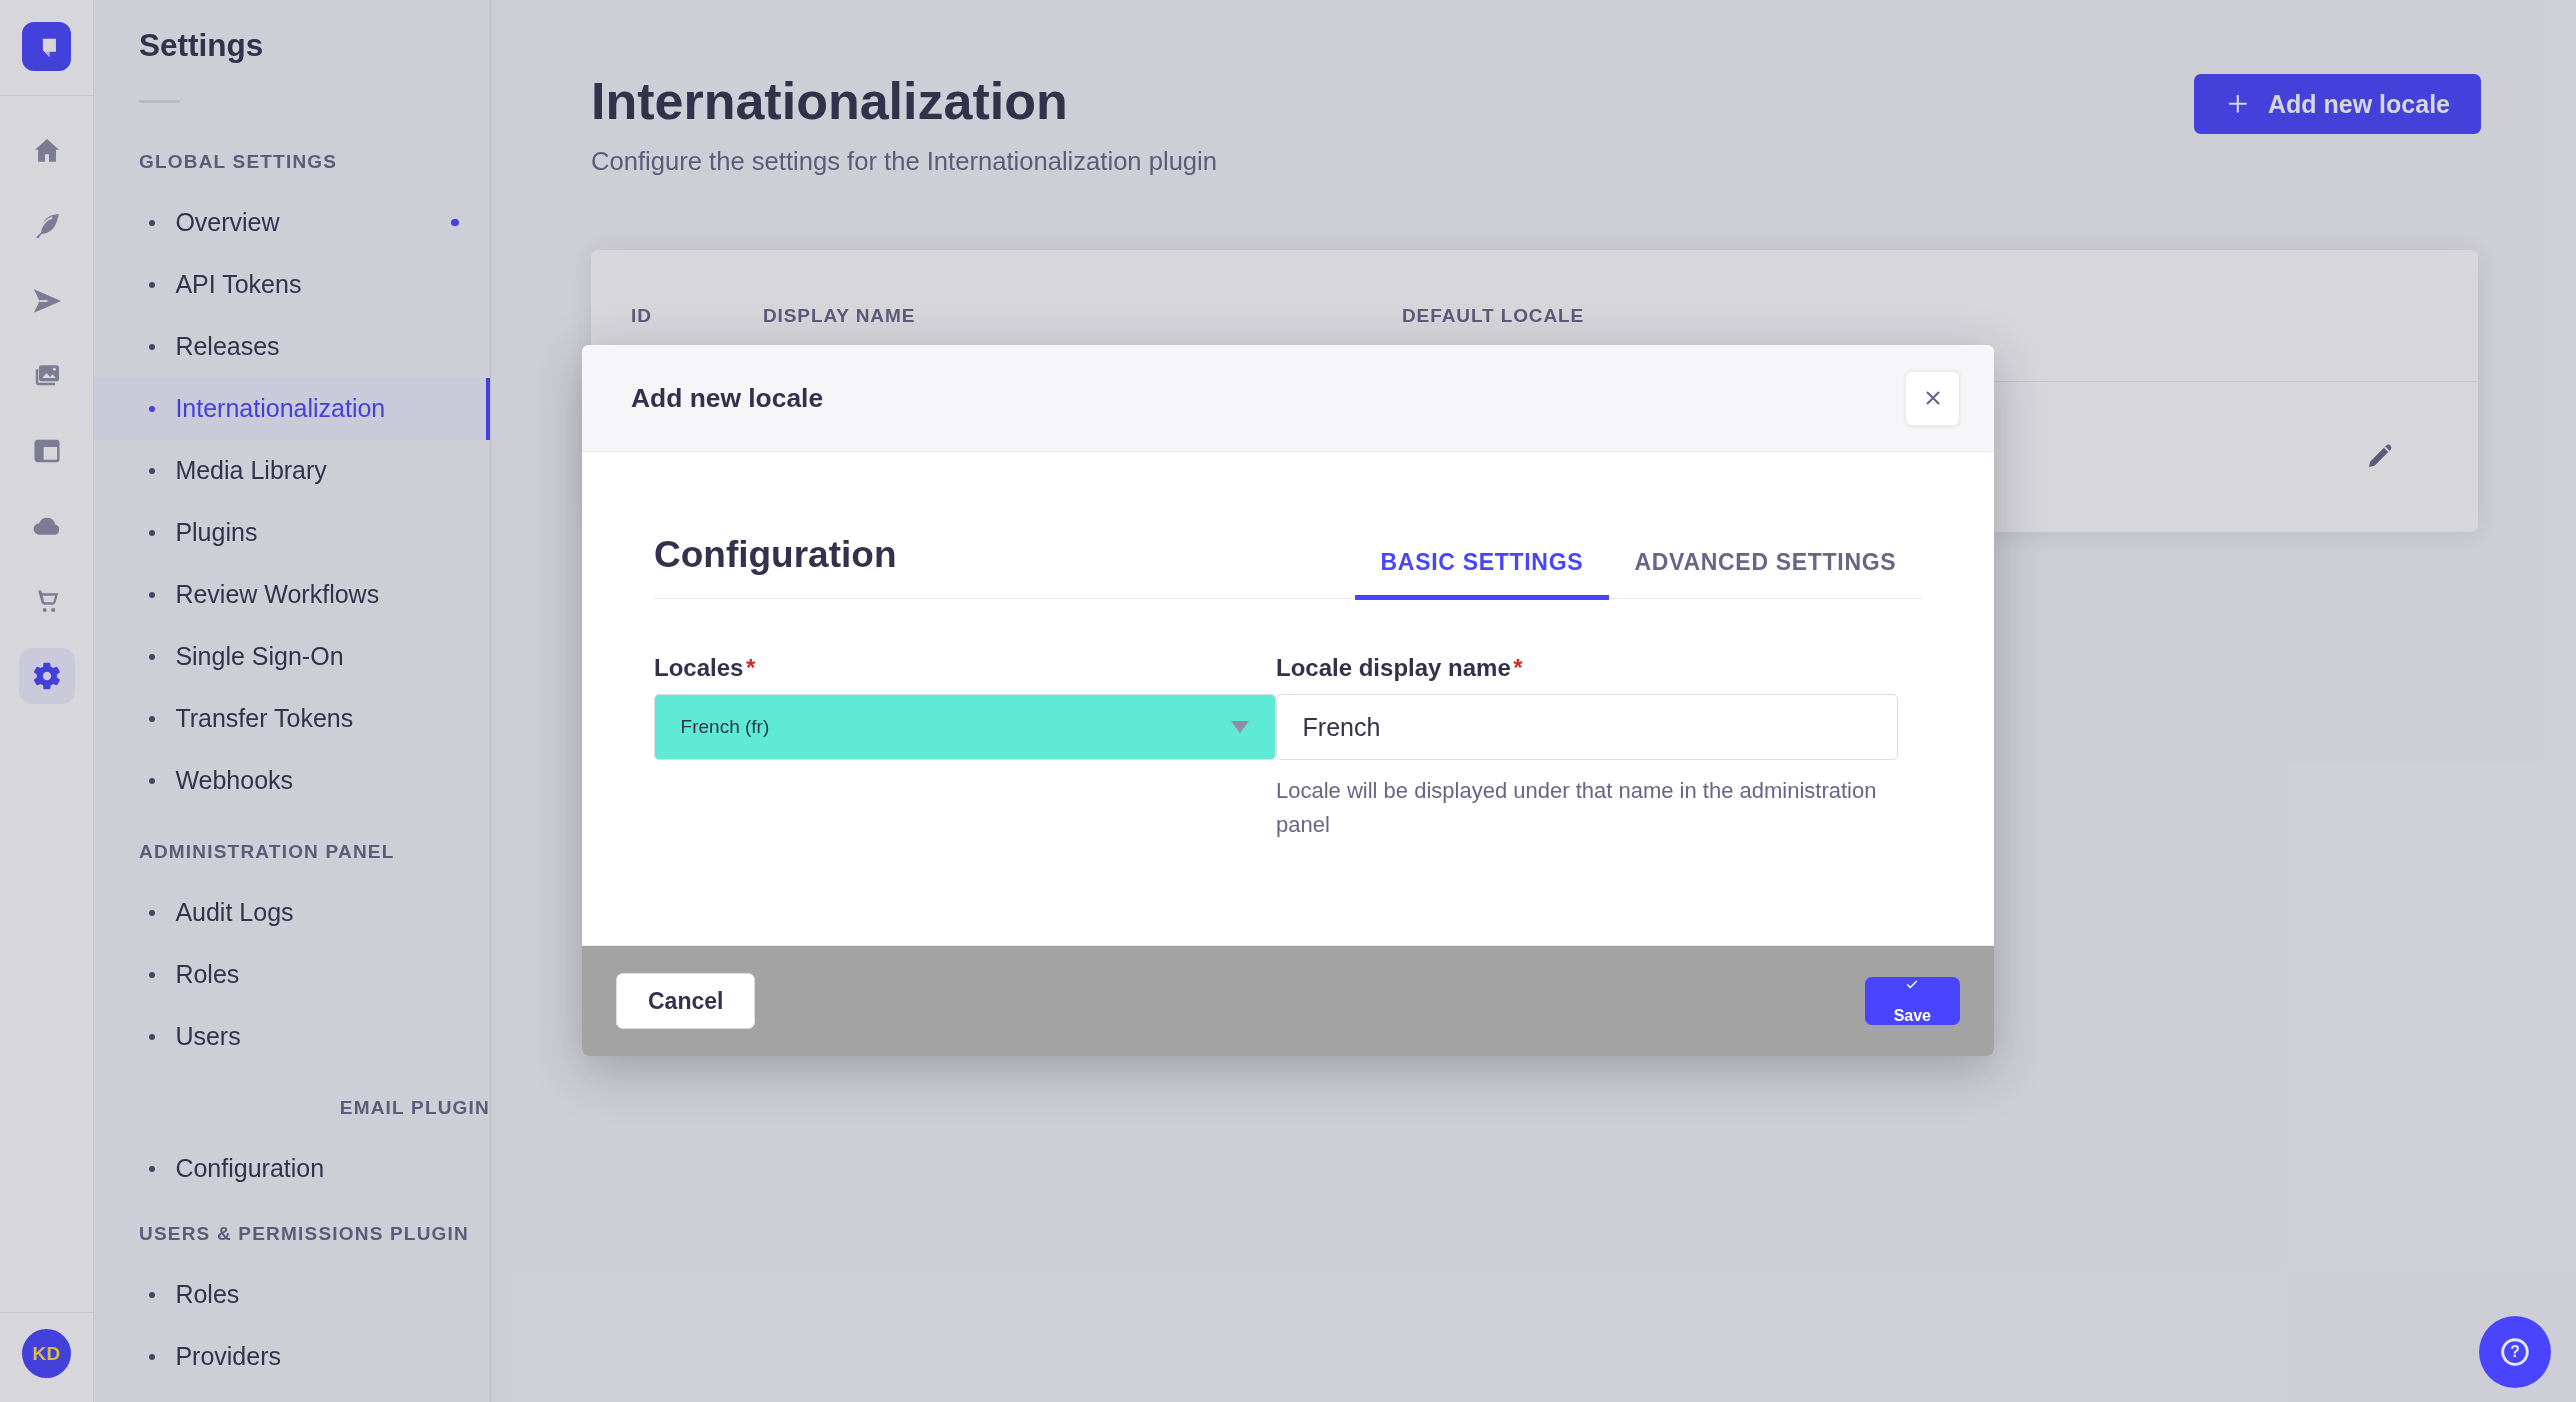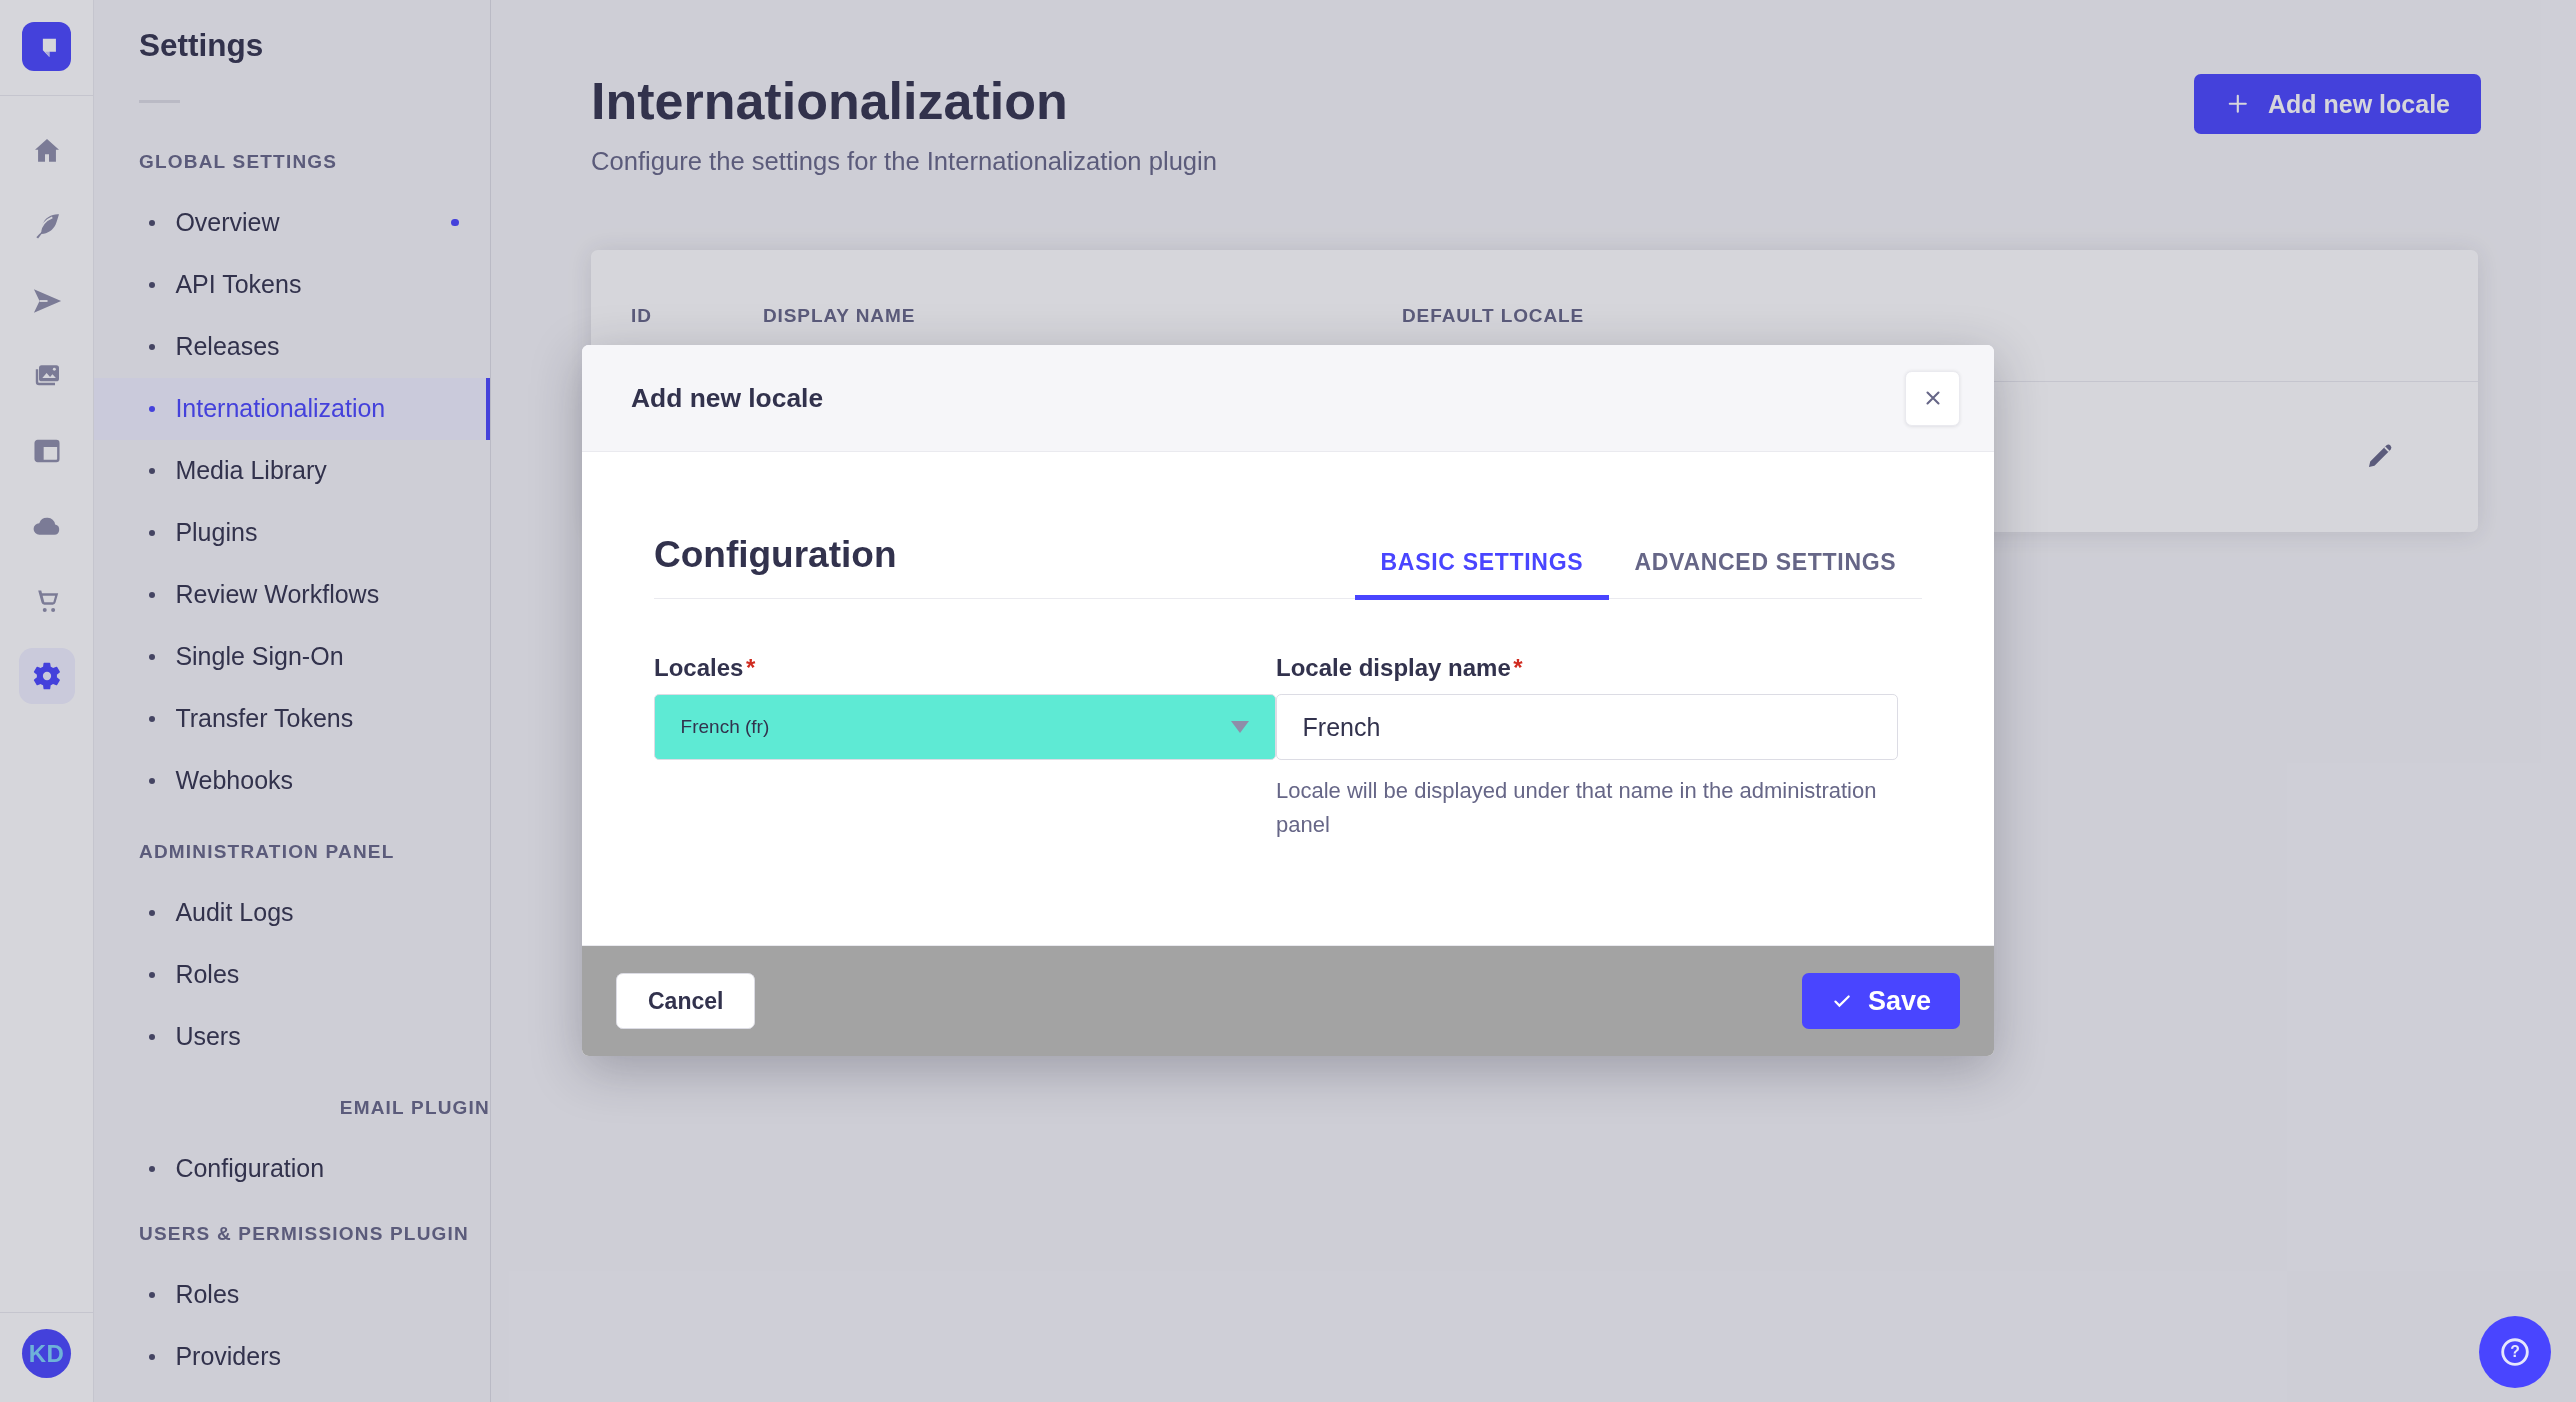--- a/index.html
+++ b/index.html
@@ -8,21 +8,21 @@
 
   
   .rail { position:absolute; left:0; top:0; width:94px; height:1402px; background:#ffffff; border-right:0.9px solid #eaeaef; z-index:1; }
   .logo-btn { position:absolute; left:22px; top:22px; width:49px; height:49px; border-radius:12px; background:#4945ff; display:flex; align-items:center; justify-content:center; }
   .rail-divider { position:absolute; left:0; top:95px; width:94px; height:0.9px; background:#eaeaef; }
   .rail-icons { position:absolute; top:113px; left:0; width:94px; display:flex; flex-direction:column; }
   .rail-item { width:94px; height:75px; display:flex; align-items:center; justify-content:center; }
   .rail-item svg { width:32px; height:32px; }
   .rail-active-box { width:56px; height:56px; border-radius:13.6px; background:#f0f0ff; display:flex; align-items:center; justify-content:center; }
   .rail-bottom-divider { position:absolute; left:0; top:1312px; width:94px; height:0.9px; background:#eaeaef; }
-  .avatar { position:absolute; left:22px; top:1329px; width:49px; height:49px; border-radius:50%; background:#4945ff; color:#7dd3fc; font-size:24px; font-weight:bold; display:flex; align-items:center; justify-content:center; letter-spacing:0.4px; }
+  .avatar { position:absolute; left:22px; top:1329px; width:49px; height:49px; border-radius:50%; background:#4945ff; color:#fde047; font-size:19px; font-weight:bold; display:flex; align-items:center; justify-content:center; letter-spacing:0.4px; }
 
   
   .subnav { position:absolute; left:94px; top:0; width:397px; height:1402px; background:#f6f6f9; border-right:0.9px solid #dcdce4; z-index:1; }
   .subnav-title { margin:27px 0 0 45px; font-size:31.5px; font-weight:bold; color:#32324d; }
   .subnav-hr { margin:36px 0 0 45px; width:41px; height:2.6px; background:#dcdce4; border:none; }
   .section-label { margin:48px 0 0 45px; font-size:19px; font-weight:bold; color:#666687; letter-spacing:1.2px; }
   .nav-list { margin-top:19px; list-style:none; }
   .nav-item { height:62px; display:flex; align-items:center; padding-left:55px; font-size:25px; color:#32324d; cursor:pointer; position:relative; }
   .nav-item .bullet { width:6px; height:6px; border-radius:50%; background:#4a4a6a; margin-right:20.4px; flex:0 0 auto; }
   .nav-item.active { background:#f0f0ff; color:#4945ff; border-right:4.3px solid #4945ff; }
@@ -59,21 +59,21 @@
   .fields-row { margin-top:55px; display:flex; }
   .field { width:622px; }
   .field-label { font-size:24px; font-weight:600; color:#32324d; }
   .req { color:#d02b20; margin-left:2.6px; }
   .select-box { margin-top:12px; height:66px; border:0.9px solid #dcdce4; border-radius:5.1px; background:#5eead4; display:flex; align-items:center; justify-content:space-between; padding:0 25.6px; font-size:19px; color:#32324d; cursor:pointer; }
   .caret { width:0; height:0; border-left:9.4px solid transparent; border-right:9.4px solid transparent; border-top:12px solid #8e8ea9; }
   .text-input { margin-top:12px; width:100%; height:66px; border:0.9px solid #dcdce4; border-radius:5.1px; background:#ffffff; padding:0 25.6px; font-family:inherit; font-size:25px; color:#32324d; }
   .hint { margin-top:13.6px; font-size:22px; color:#666687; line-height:1.58; max-width:635px; }
   .modal-footer { height:111px; flex:0 0 auto; background:#a3a3a3; border-top:0.9px solid #eaeaef; display:flex; align-items:center; justify-content:space-between; padding:0 34px; }
   .cancel-btn { height:56px; padding:0 31px; border:0.9px solid #dcdce4; border-radius:6.8px; background:#ffffff; font-family:inherit; font-size:23px; font-weight:600; color:#32324d; cursor:pointer; }
-  .save-btn { height:56px; padding:0 29px; border:none; border-radius:6.8px; background:#4945ff; color:#ffffff; font-family:inherit; font-size:27px; font-weight:600; display:flex; align-items:center; gap:15.3px; cursor:pointer; }
+  .save-btn { height:48px; padding:0 29px; border:none; border-radius:6.8px; background:#4945ff; color:#ffffff; font-family:inherit; font-size:16px; font-weight:600; display:flex; align-items:center; gap:15.3px; cursor:pointer;flex-direction:column; }
 
   .help-fab { position:absolute; right:25px; bottom:14.5px; width:72px; height:72px; border-radius:50%; border:none; background:#4945ff; display:flex; align-items:center; justify-content:center; cursor:pointer; z-index:6; }
 </style>
 </head>
 <body>
 
 <nav class="rail">
   <div class="logo-btn">
     <svg width="29" height="29" viewBox="0 0 24 24">
       <path d="M9 5.6h10.8v10.8h-5.4v4.2L9 15.2z" fill="#ffffff"></path>

